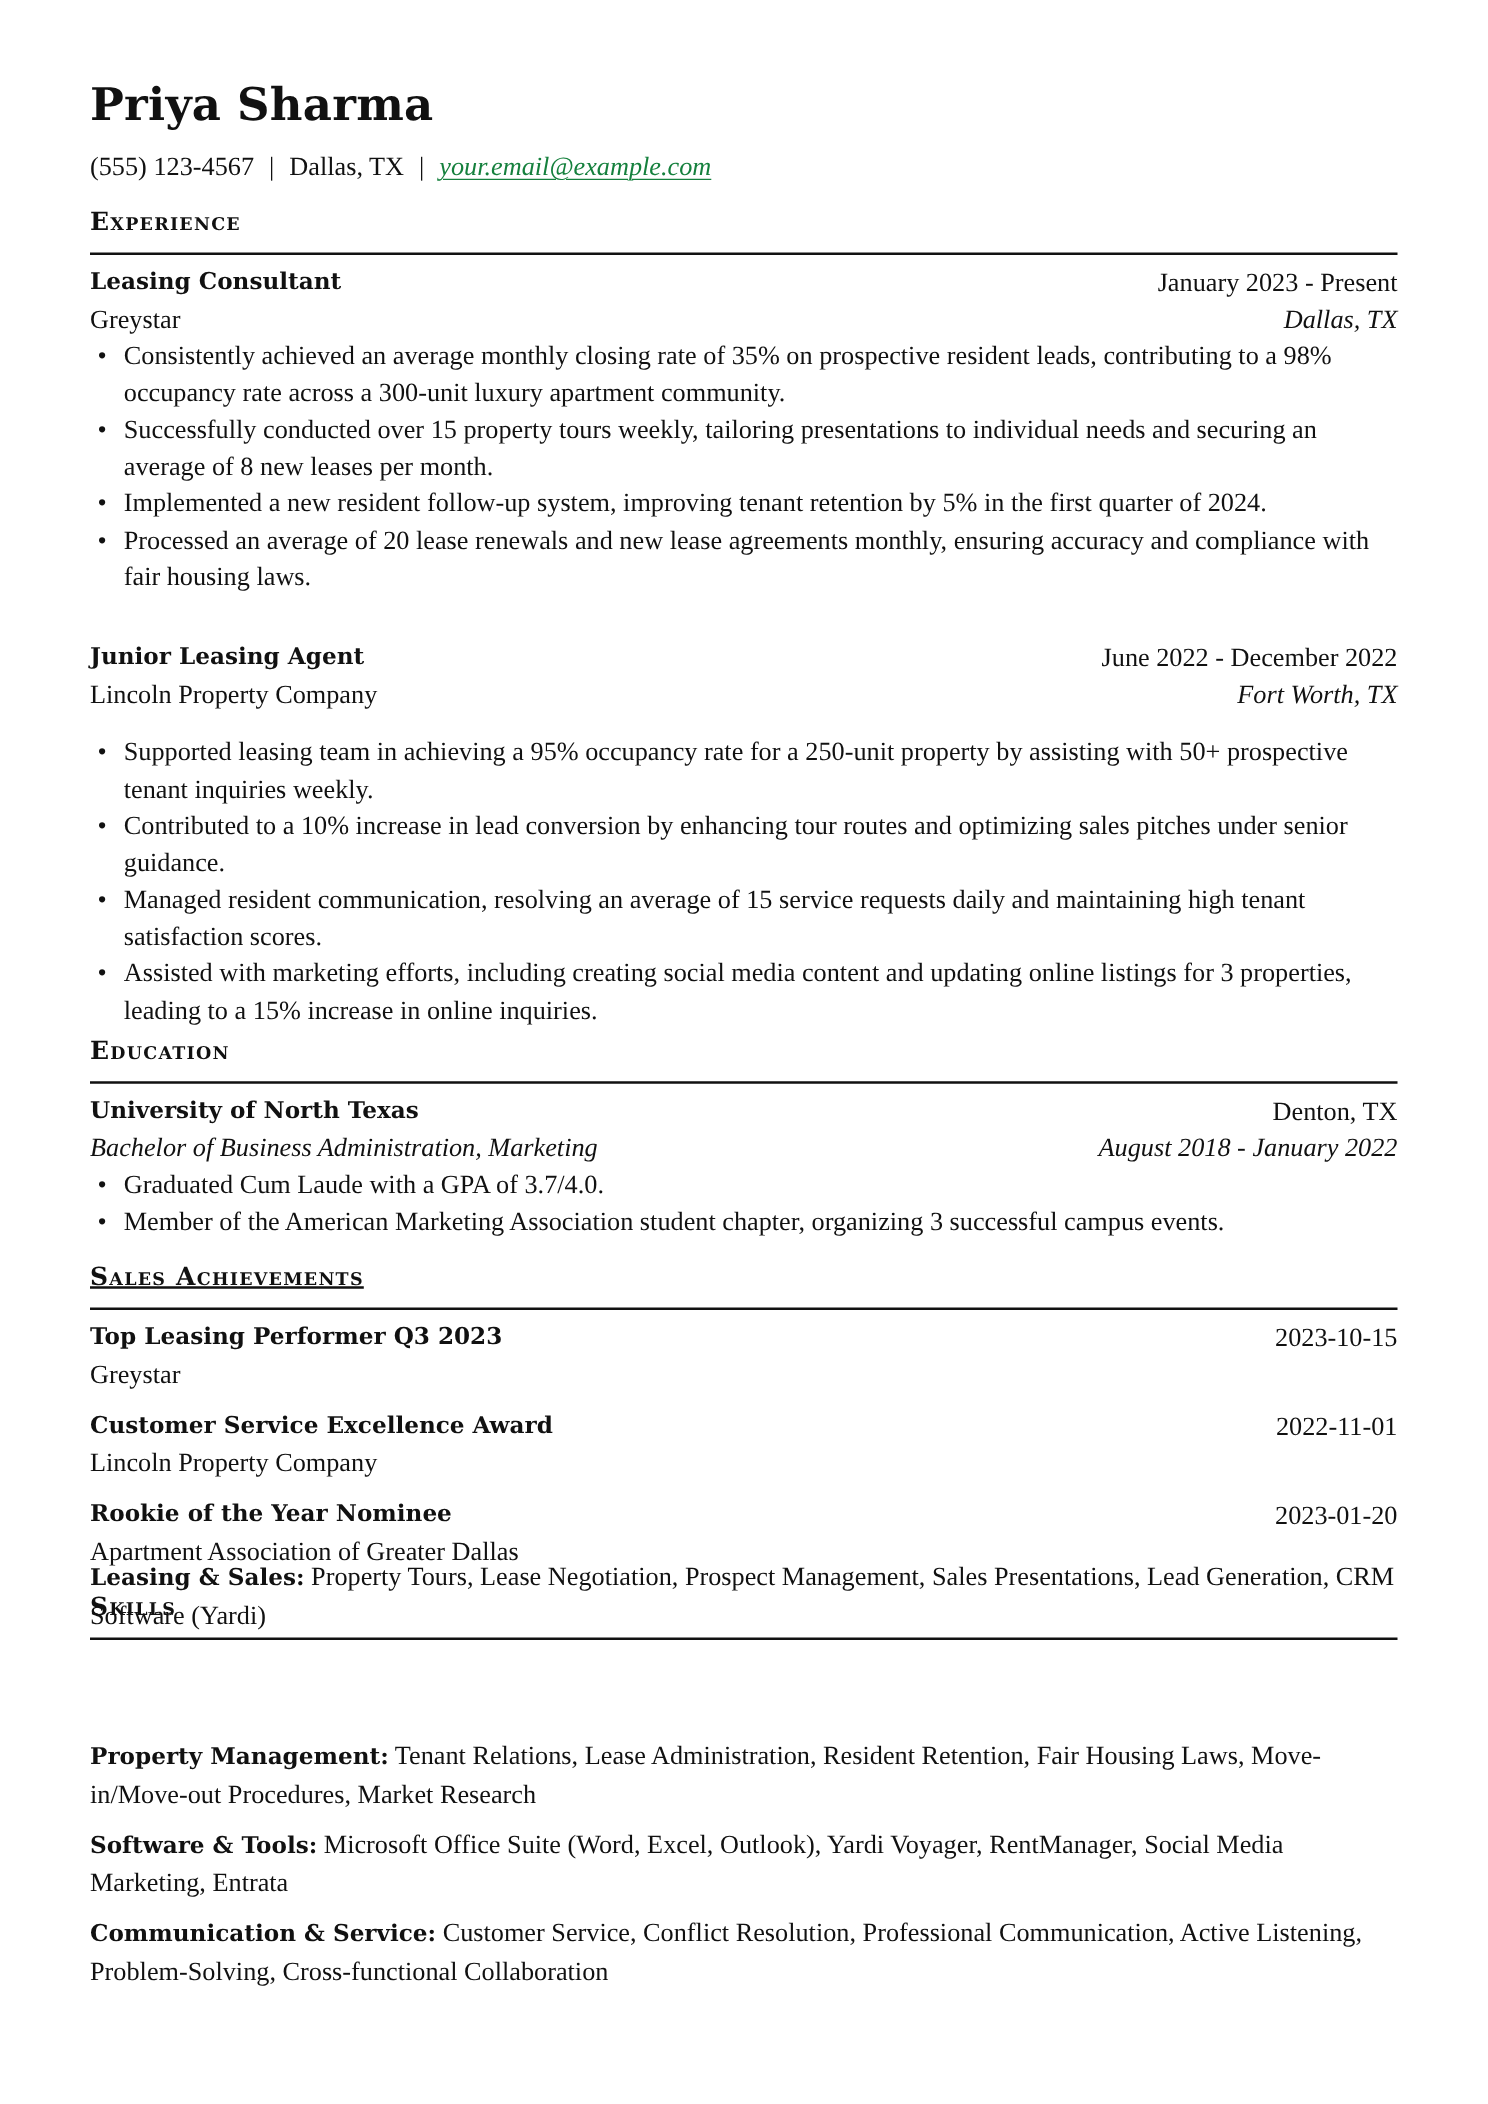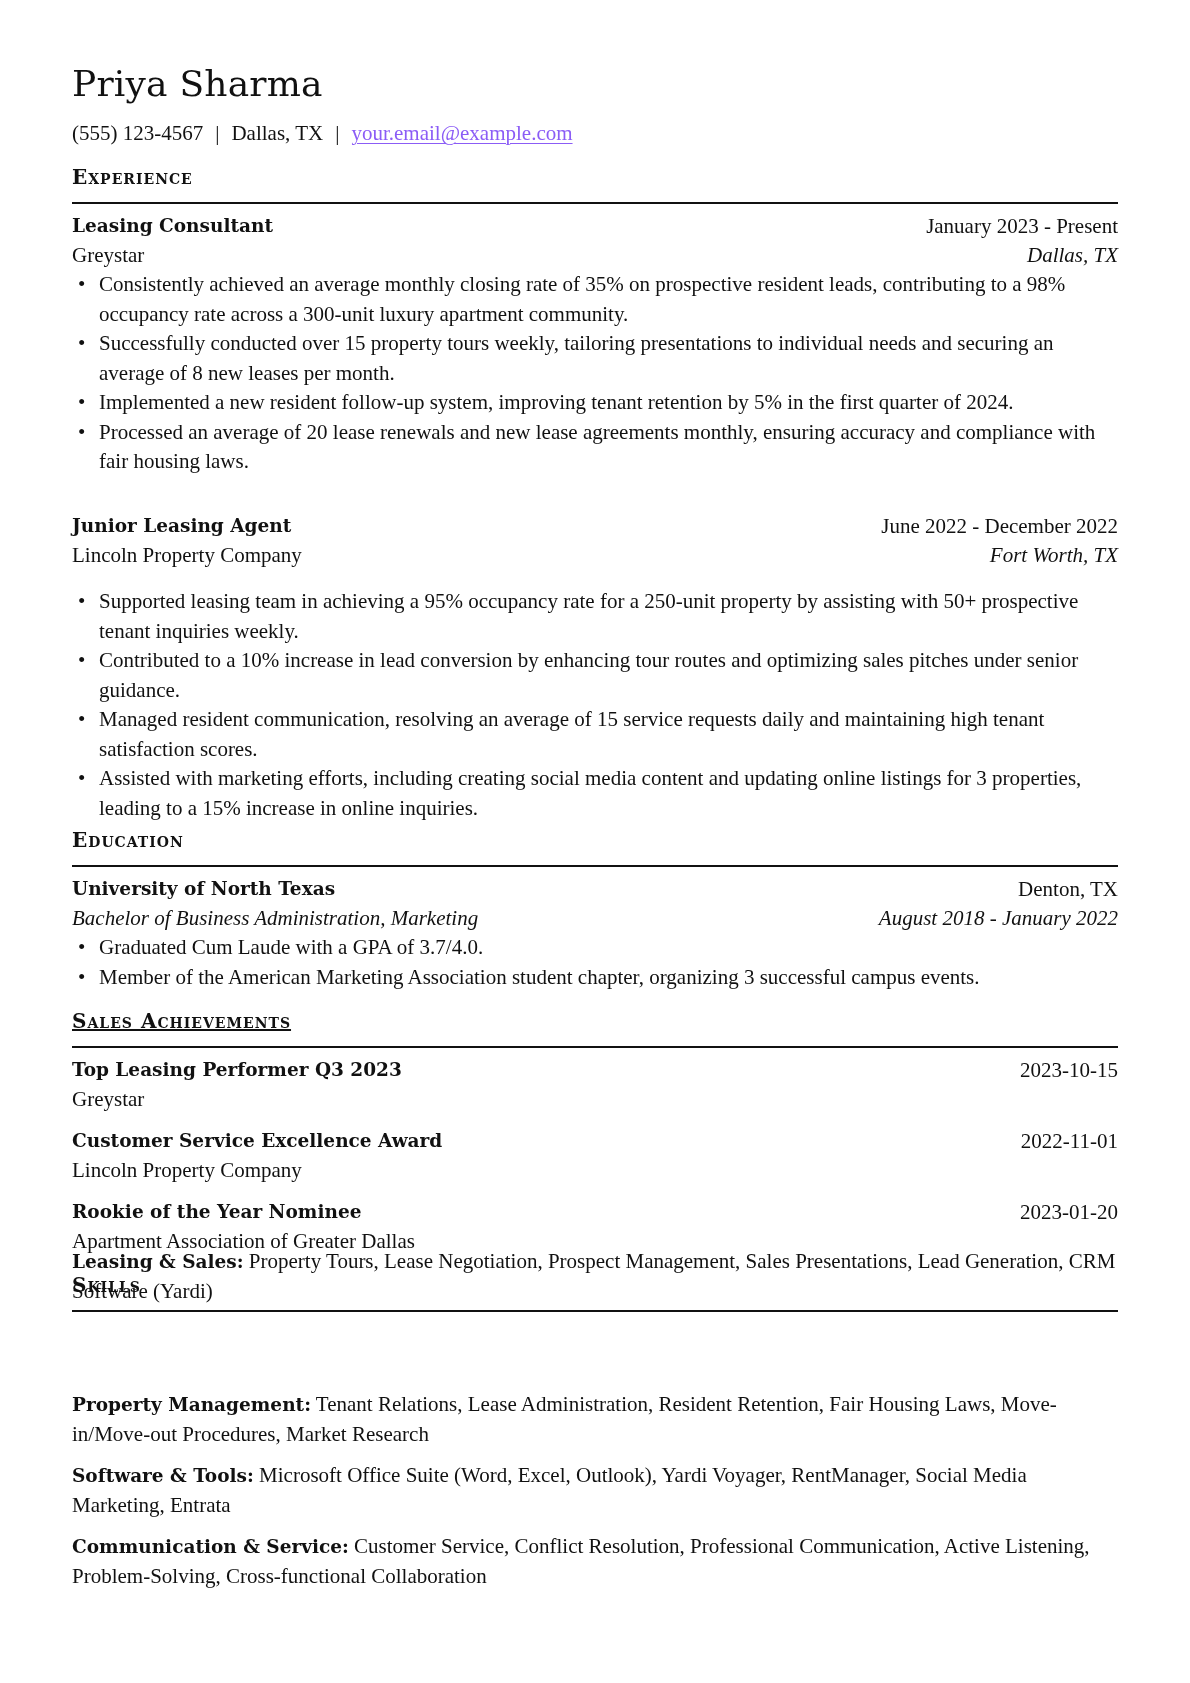--- a/index.html
+++ b/index.html
@@ -20,44 +20,45 @@
     left: 72px;
     top: 0;
     width: 1046px;
   }
   .name {
     position: absolute;
     left: 0;
     top: 62px;
     margin: 0;
     font-family: "DejaVu Serif", serif;
-    font-weight: normal;
+    font-weight: bold;
     font-size: 36px;
     line-height: 44px;
     letter-spacing: 0.2px;
     white-space: nowrap;
   }
   .contact {
     position: absolute;
     left: 0;
     top: 120px;
     font-family: "Liberation Serif", serif;
     font-size: 21px;
     line-height: 26px;
     white-space: nowrap;
   }
   .contact .sep {
     display: inline-block;
     margin: 0 12px;
   }
   .contact a {
-    color: #8b5cf6;
+    color: #15803d;
     text-decoration: underline;
     text-underline-offset: 3px;
     text-decoration-thickness: 1px;
+    font-style: italic;
   }
   .section-title {
     position: absolute;
     left: 0;
     width: 1046px;
     margin: 0;
     font-family: "DejaVu Serif", serif;
     font-weight: bold;
     font-size: 20px;
     font-variant: small-caps;

